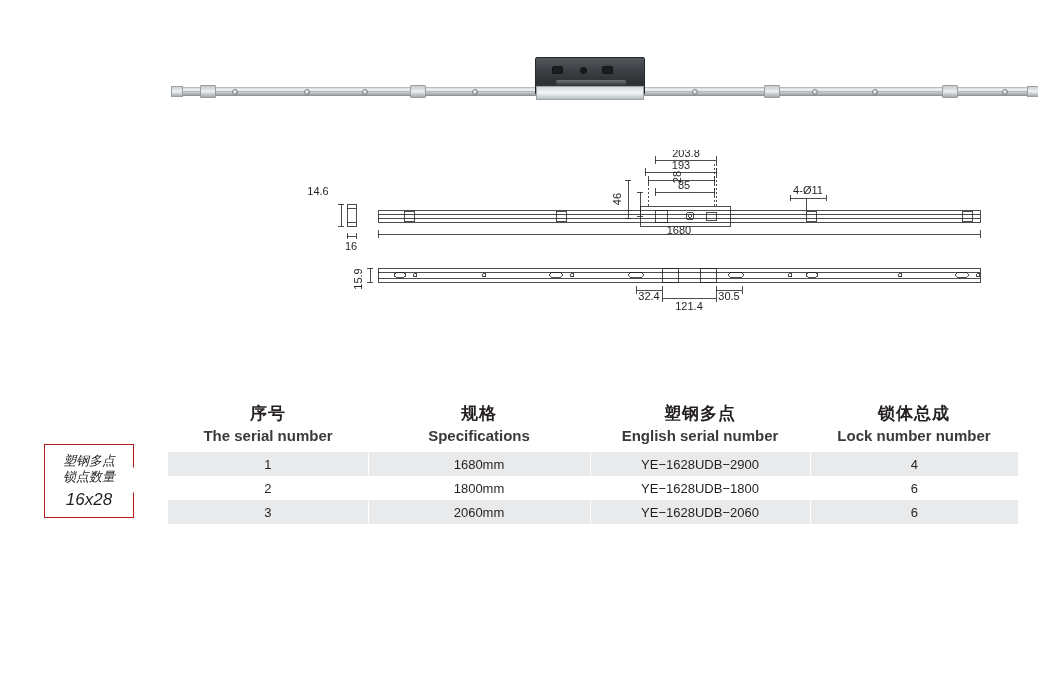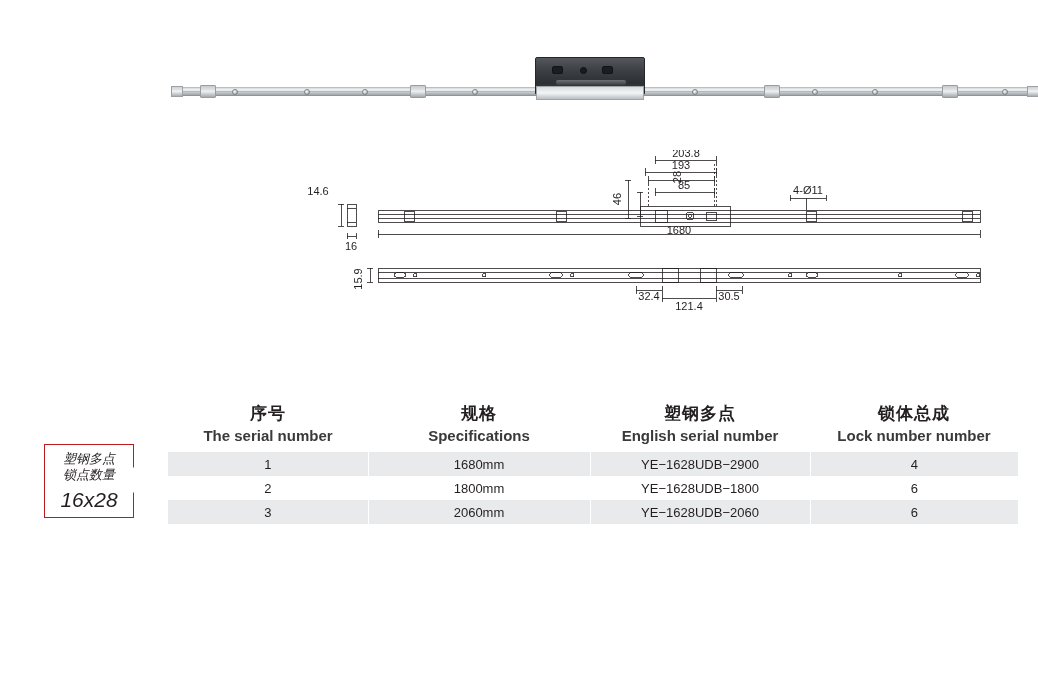--- a/index.html
+++ b/index.html
@@ -80,21 +80,21 @@
   tr.even td{background:#ffffff;}
   td:last-child{border-right:none;}
 
   
   .callout{
     position:absolute;left:44px;top:444px;width:88px;height:72px;
     border:1px solid #b91c1c;background:#ffffff;
     display:flex;flex-direction:column;align-items:center;justify-content:center;font-style:italic;
   }
   .callout .l1,.callout .l2{font-size:13px;line-height:16px;color:#231f20;}
-  .callout .l3{font-size:21px;margin-top:5px;color:#231f20;}
+  .callout .l3{font-size:17px;margin-top:5px;color:#231f20;}
   .callout-arrow{
     position:absolute;left:132px;top:466px;width:0;height:0;
     border-top:14px solid transparent;border-bottom:14px solid transparent;
     border-left:14px solid transparent;
   }
   .callout-arrow:before{
     content:"";position:absolute;left:-14px;top:-14px;
     width:0;height:0;border-top:14px solid transparent;border-bottom:14px solid transparent;
     border-left:14px solid #ffffff;
   }

